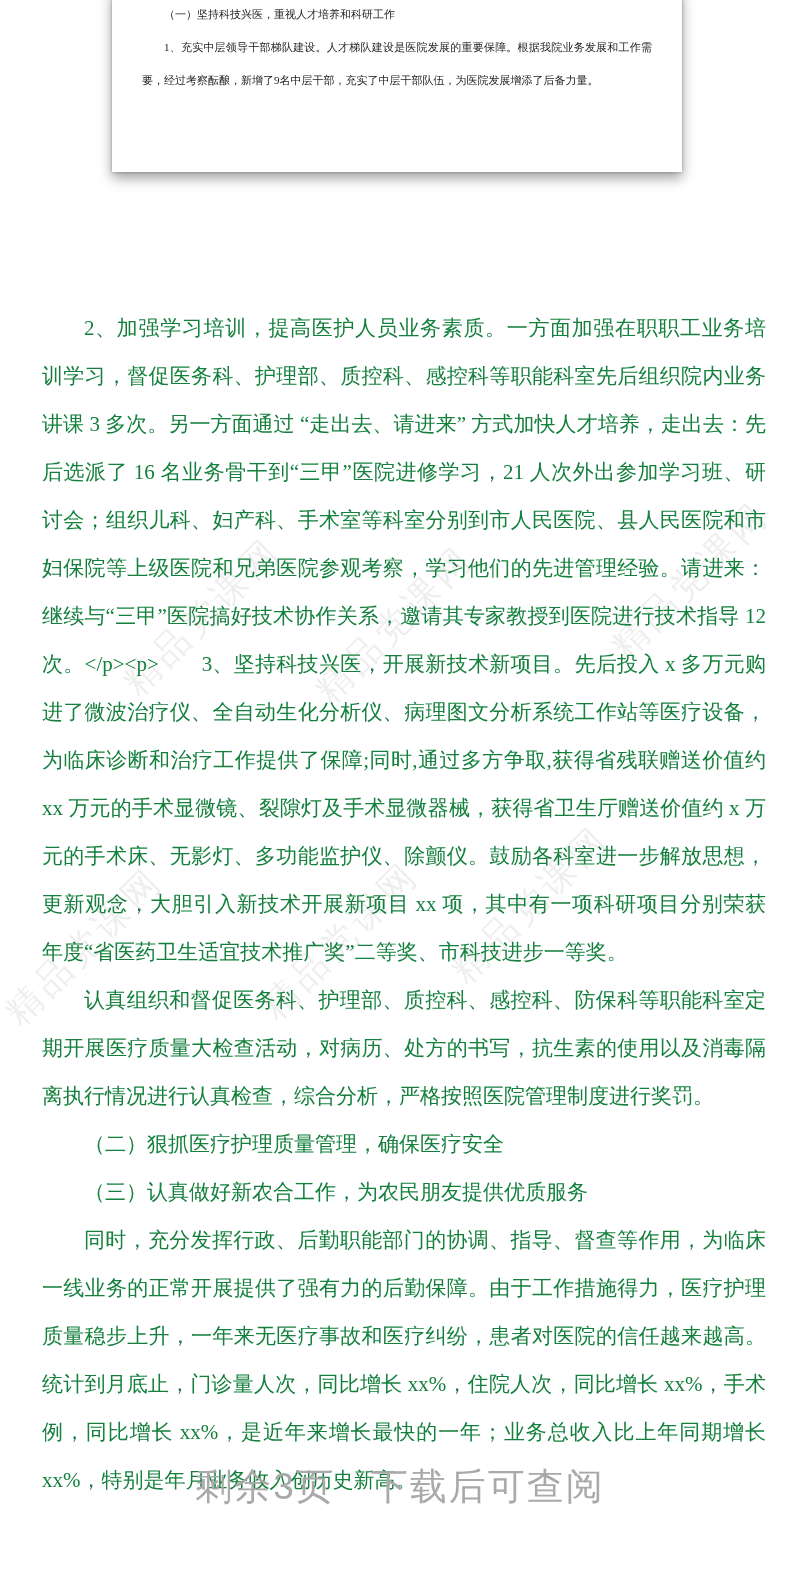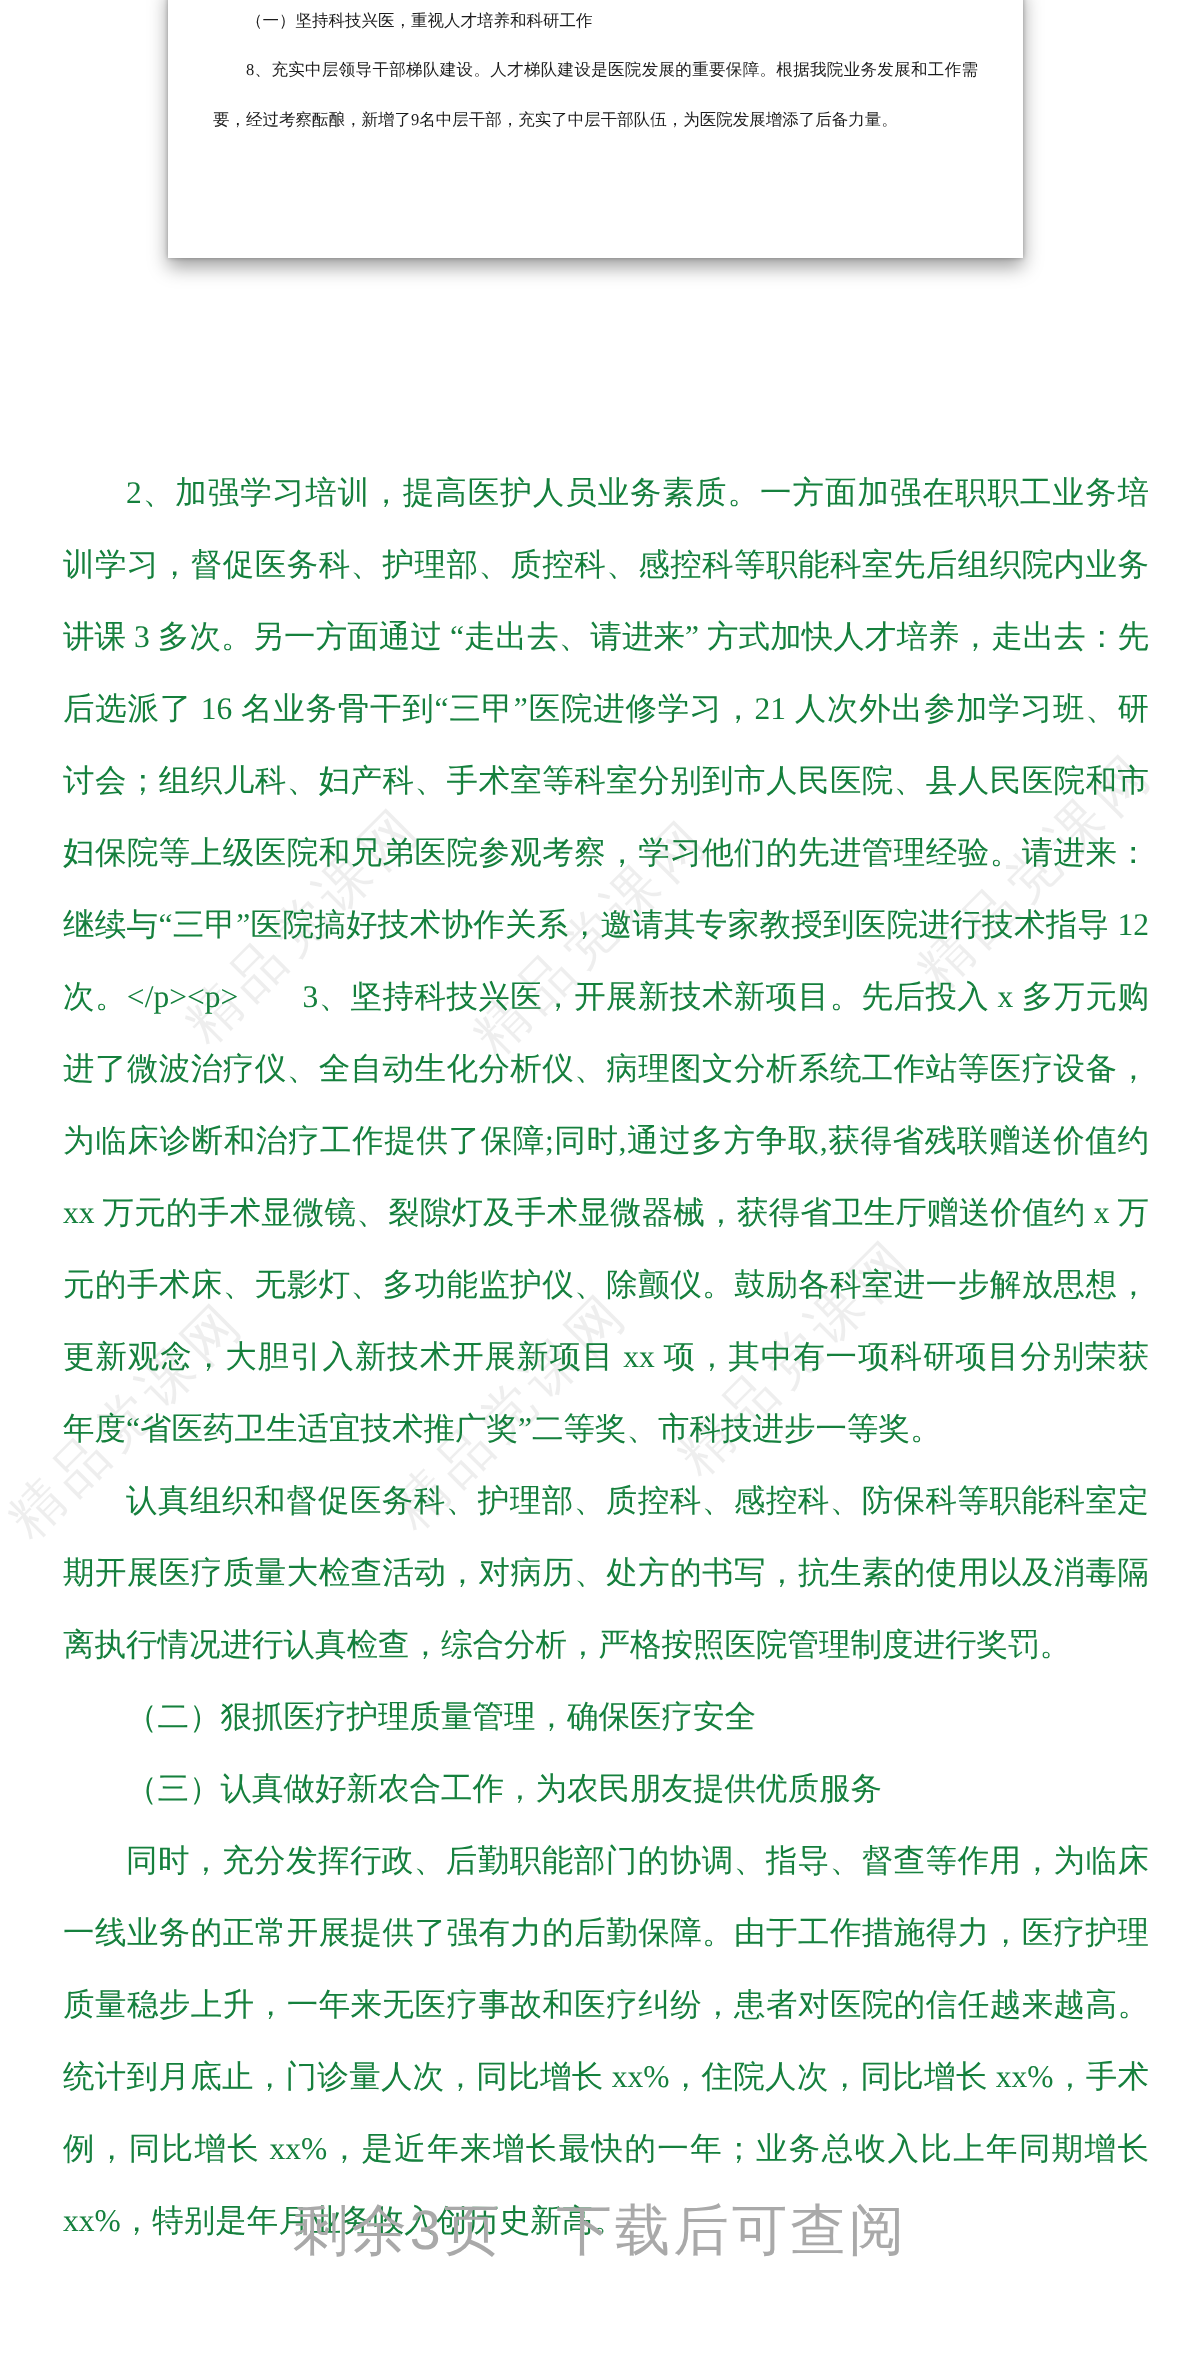--- a/index.html
+++ b/index.html
@@ -73,21 +73,21 @@
   .page-footer .hint{margin-left:36px;}
 </style>
 </head>
 <body>
 
 <div class="screen">
 
   <div class="prev-page">
     <div>
         <p>（一）坚持科技兴医，重视人才培养和科研工作</p>
-        <p>8、充实中层领导干部梯队建设。人才梯队建设是医院发展的重要保障。根据我院业务发展和工作需要，经过考察酝酿，新增了9名中层干部，充实了中层干部队伍，为医院发展增添了后备力量。</p>
+        <p>1、充实中层领导干部梯队建设。人才梯队建设是医院发展的重要保障。根据我院业务发展和工作需要，经过考察酝酿，新增了9名中层干部，充实了中层干部队伍，为医院发展增添了后备力量。</p>
       </div>
   </div>
 
   <span class="wm w1">精品党课网</span>
   <span class="wm w2">精品党课网</span>
   <span class="wm w3">精品党课网</span>
   <span class="wm w4">精品党课网</span>
   <span class="wm w5">精品党课网</span>
   <span class="wm w6">精品党课网</span>
 

